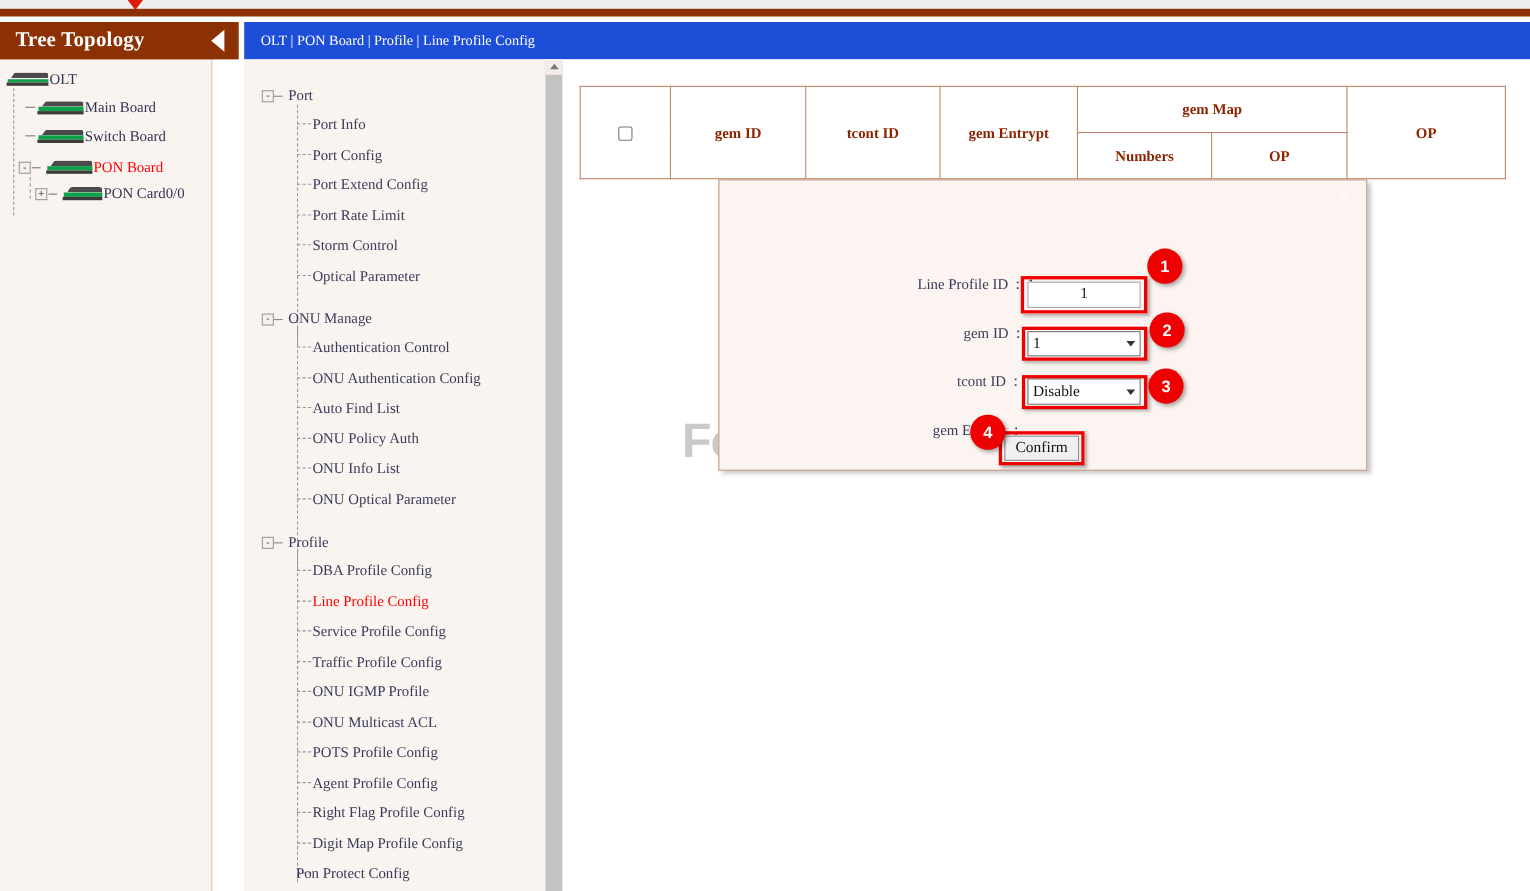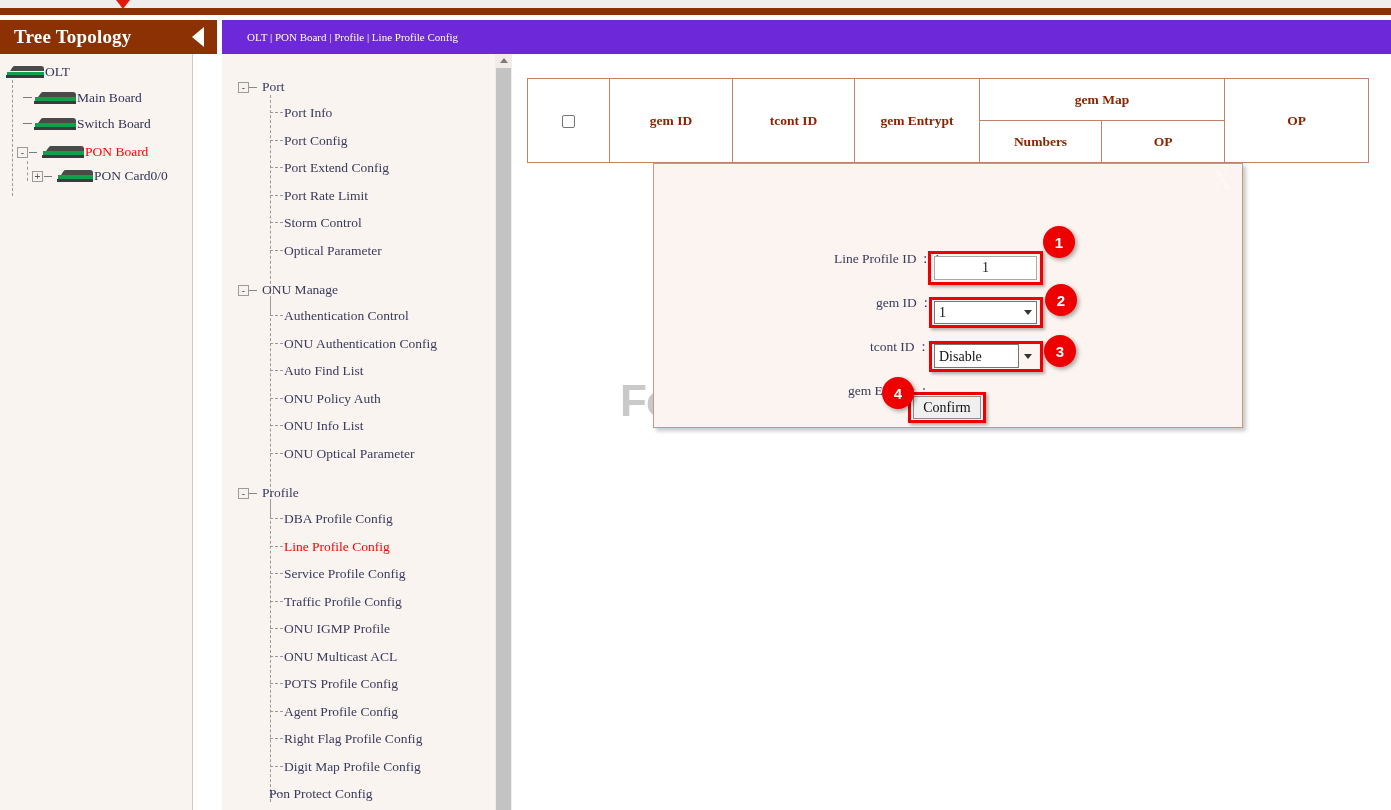--- a/index.html
+++ b/index.html
@@ -91,23 +91,23 @@
   .vdash {
     position: absolute; border-left: 1px dashed #9a9a9a; width: 0;
   }
   .hdash {
     position: absolute; border-top: 1px solid #7a7a7a; height: 0;
   }
 
   
   #breadcrumb-bar {
     position: absolute; left: 222px; top: 20px; right: 0px; height: 34px;
-    background: #6d28d9; color: #ffffff;
-    display: flex; align-items: center; padding-left: 25px;
-    font-size: 11px; font-family: "Liberation Serif", serif;
+    background: #1d4ed8; color: #ffffff;
+    display: flex; align-items: center; padding-left: 15px;
+    font-size: 13px; font-family: "Liberation Serif", serif;
   }
 
   
   #menu-panel {
     position: absolute; left: 222px; top: 54px; width: 290px; height: 756px;
     background: #faf4f0;
   }
   #menu-scroll-track {
     position: absolute; right: 0px; top: 0px; width: 17px; height: 756px;
     background: #f2ece8;
@@ -539,21 +539,21 @@
   </div>
 </div>
 
 <input id="gem-id-input" type="text" value="1" style="">
 
 <select class="styled-select" style="left:934px; top:301px; width:103px; height:23px;">
   <option>1</option><option>2</option><option>3</option><option>4</option>
 </select>
 <span class="sel-arrow" style="left:1024px; top:310px;"></span>
 
-<select class="styled-select" style="left:934px; top:344px; width:85px; height:24px;">
+<select class="styled-select" style="left:934px; top:344px; width:103px; height:24px;">
   <option>Disable</option><option>Enable</option>
 </select>
 <span class="sel-arrow" style="left:1024px; top:354px;"></span>
 
 <button id="confirm-button">Confirm</button>
 
 <div class="hl-box" style="left:928px; top:251px; width:115px; height:34px;"></div>
 <div class="hl-box" style="left:929px; top:297px; width:114px; height:31px;"></div>
 <div class="hl-box" style="left:929px; top:341px; width:114px; height:31px;"></div>
 <div class="hl-box" style="left:908px; top:392px; width:78px; height:31px;"></div>

